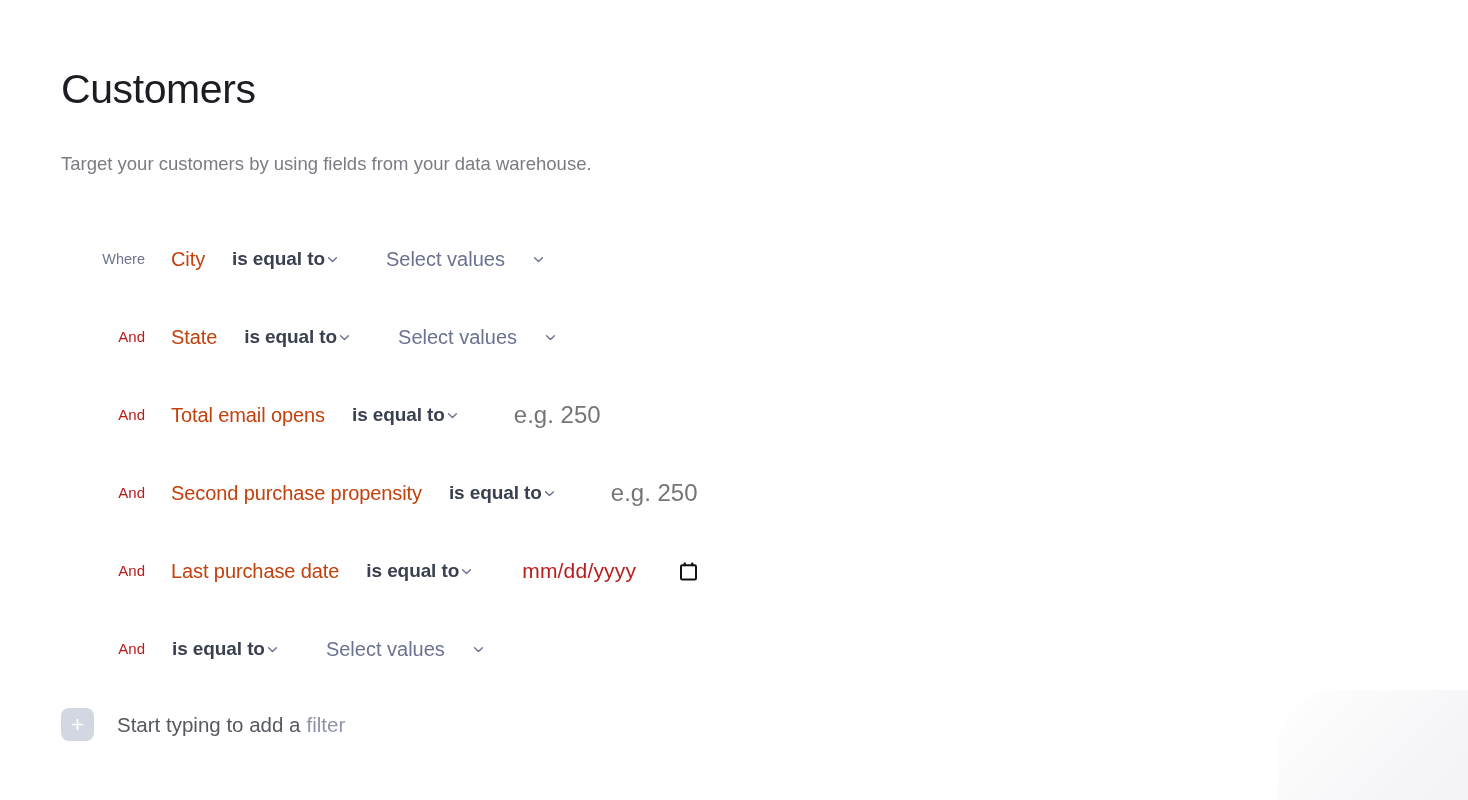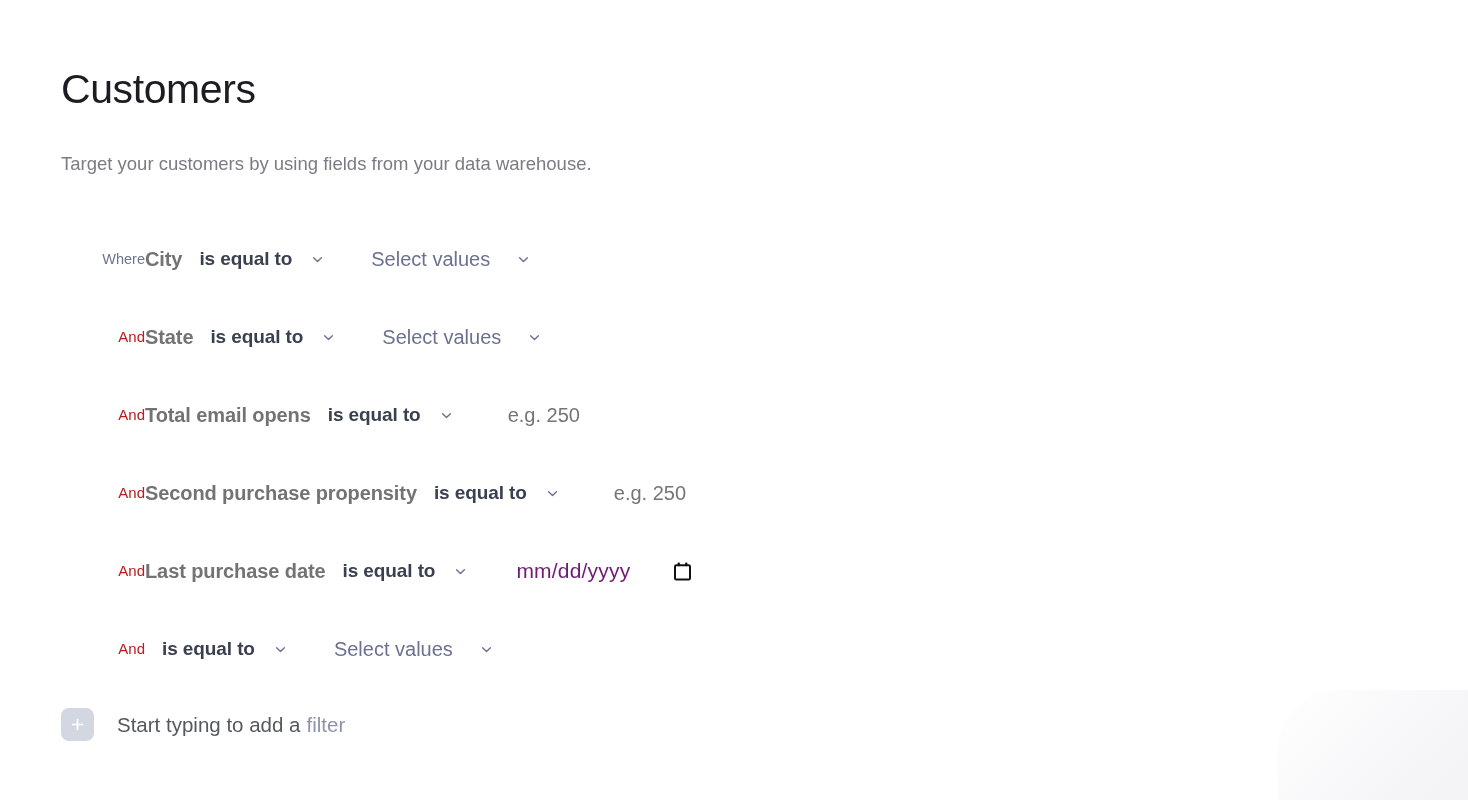--- a/index.html
+++ b/index.html
@@ -77,32 +77,33 @@
     color: #6f7490;
     font-size: 14.5px;
     font-weight: 400;
   }
   .conj-label.and {
     color: #b91c1c;
     font-size: 15px;
     font-weight: 400;
   }
   .field-name {
+    margin-left: 26px;
     font-size: 20px;
     line-height: 26px;
-    font-weight: 700;
-    color: #737373;
+    font-weight: 400;
+    color: #c2410c;
     letter-spacing: -0.1px;
     white-space: nowrap;
   }
   .operator {
-    margin-left: 17px;
+    margin-left: 27px;
     display: inline-flex;
     align-items: center;
-    gap: 19px;
+    gap: 1px;
     white-space: nowrap;
     cursor: pointer;
   }
   .operator-label {
     font-size: 19px;
     line-height: 26px;
     font-weight: 700;
     color: #3a4050;
     letter-spacing: -0.1px;
   }
@@ -126,39 +127,39 @@
   }
   .value-select .placeholder {
     font-size: 20px;
     line-height: 26px;
     font-weight: 400;
     color: #6b7190;
   }
 
   .value-number {
     margin-left: 55px;
-    font-size: 20px;
+    font-size: 24px;
     line-height: 26px;
     font-weight: 400;
     color: #757575;
     cursor: text;
   }
 
   .value-date {
     margin-left: 49px;
     display: inline-flex;
     align-items: center;
     gap: 44px;
     cursor: text;
   }
   .value-date .placeholder {
     font-size: 21px;
     line-height: 26px;
     font-weight: 400;
-    color: #701a75;
+    color: #b91c1c;
     letter-spacing: 0.2px;
   }
   .calendar-icon {
     width: 17px;
     height: 19px;
     flex: 0 0 17px;
     cursor: pointer;
   }
   .calendar-icon svg { display: block; }
 

